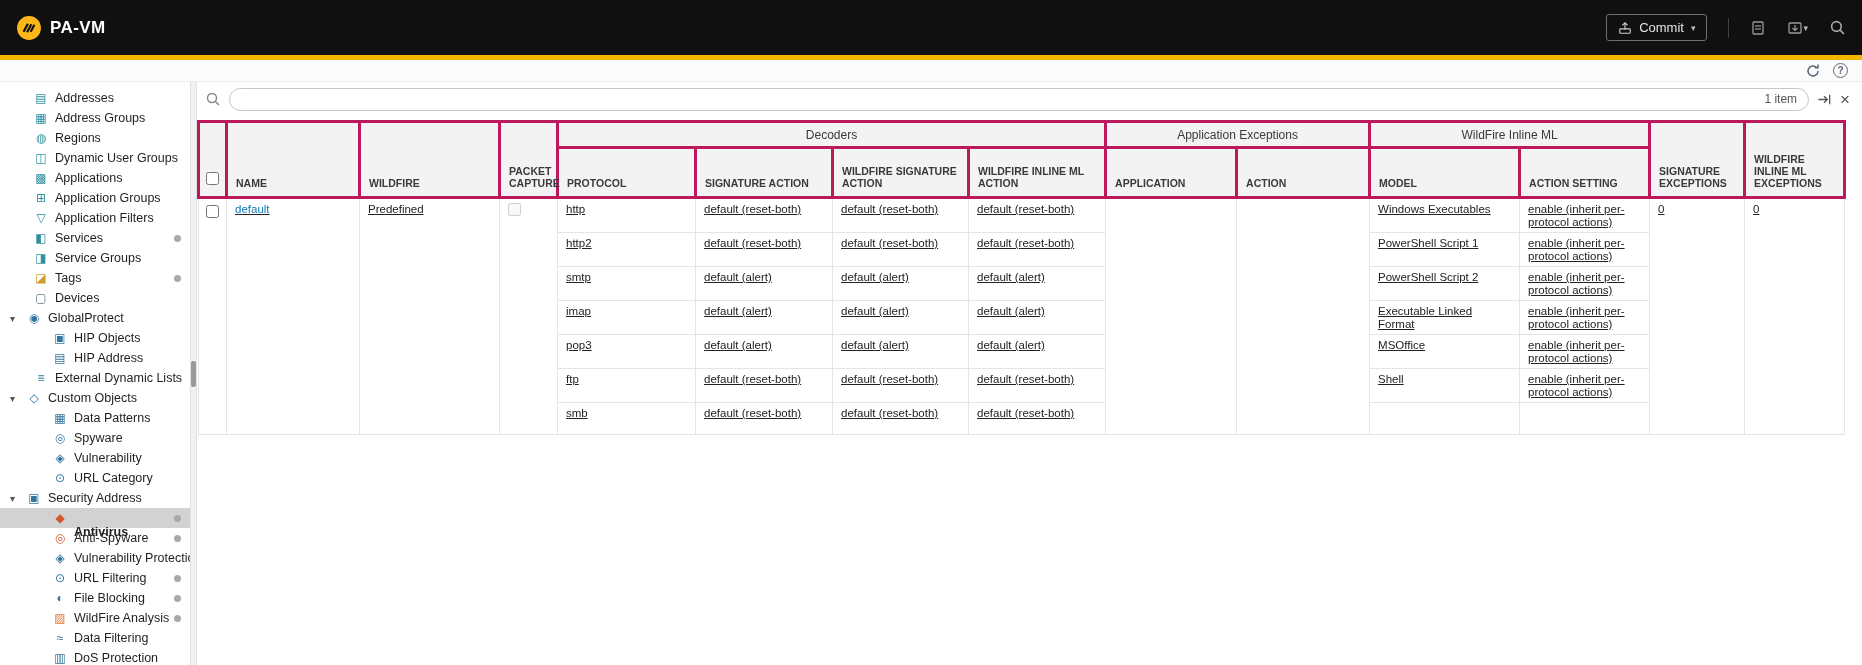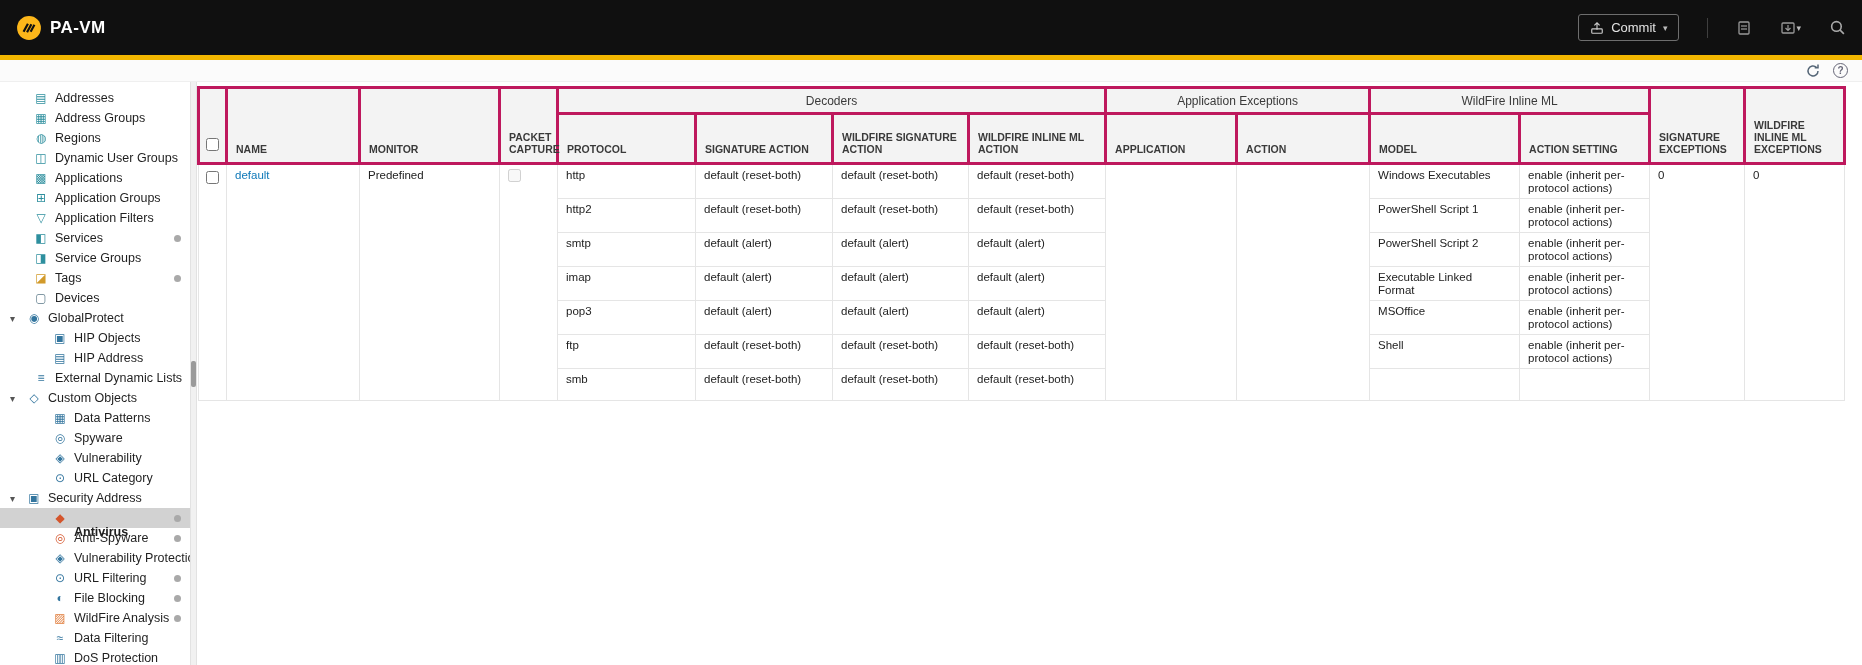--- a/index.html
+++ b/index.html
@@ -6,21 +6,21 @@
   html,body{width:1862px;height:665px;overflow:hidden;}
   body{font-family:"Liberation Sans","DejaVu Sans",sans-serif;background:#fff;color:#222;}
 
   
   .topbar{height:55px;background:#101010;display:flex;align-items:center;padding:0 16px;}
   .brand{display:flex;align-items:center;gap:8px;}
   .brandname{color:#fff;font-weight:700;font-size:17px;letter-spacing:.4px;text-align:center;}
   .nav{display:flex;margin-left:104px;height:100%;}
   .navitem{display:flex;align-items:center;padding:0 19px;color:#d9d9d9;font-size:13px;letter-spacing:.4px;cursor:pointer;white-space:nowrap;}
   .navitem.active{background:#3d3d3d;color:#fff;}
-  .topright{margin-left:auto;display:flex;align-items:center;gap:28px;}
+  .topright{margin-left:auto;display:flex;align-items:center;gap:21px;}
   .commitbtn{display:flex;align-items:center;gap:7px;border:1px solid #6e6e6e;border-radius:3px;padding:5px 11px;color:#e3e3e3;font-size:13px;cursor:pointer;background:transparent;}
   .chevsm{color:#bbb;font-size:9px;font-style:normal;}
   .vdiv{width:1px;height:20px;background:#3f3f3f;}
   .topicon{display:flex;align-items:center;cursor:pointer;}
   .accent{height:5px;background:#f2b600;}
 
   
   .subbar{height:22px;display:flex;justify-content:flex-end;align-items:center;gap:12px;padding-right:14px;background:#fbfbfb;border-bottom:1px solid #efefef;}
   .helpicon{width:15px;height:15px;border:1.5px solid #667;border-radius:50%;color:#667;font-size:10px;font-weight:700;display:flex;align-items:center;justify-content:center;cursor:pointer;font-style:normal;}
 
@@ -51,21 +51,21 @@
   .xicon{font-size:17px;color:#555;cursor:pointer;line-height:1;font-style:normal;}
 
   
   .tablewrap{overflow:hidden;}
   table{border-collapse:collapse;table-layout:fixed;width:1646px;margin-top:4px;}
   th{background:#f3f3f3;border:3px solid #be185d;color:#3a3a3a;}
   .th-col{font-size:10.5px;font-weight:700;text-align:left;vertical-align:bottom;padding:4px 8px 7px;line-height:12px;}
   .th-group{font-size:12px;font-weight:400;text-align:center;height:26px;padding:2px;}
   .cols-row th{height:50px;}
   .th-cb{vertical-align:bottom;text-align:center;padding-bottom:7px;}
-  td{border:1px solid #e5e5e5;font-size:11.5px;line-height:12.5px;padding:4px 8px;vertical-align:top;color:#222;background:#fff;}
+  td{border:1px solid #e5e5e5;font-size:11.5px;line-height:12.5px;padding:4px 8px;vertical-align:top;color:#222;background:#fff;text-decoration:underline;}
   tr.dr{height:32px;}
   td.cb{text-align:center;padding:6px 4px;}
   a.namelink{color:#0e78b8;text-decoration:none;}
   input[type=checkbox]{width:13px;height:13px;margin:0;}
 </style>
 </head>
 <body>
 
 <header class="topbar">
   <div class="brand">
@@ -249,20 +249,36 @@
         <span class="lb">DoS Protection</span>
       </div>
   </aside>
 
   <div class="splitter">
       <div class="grip"></div>
     </div>
 
   <main class="main">
 
+    <div class="searchrow">
+      <svg width="16" height="16" viewBox="0 0 16 16">
+          <circle cx="7" cy="7" r="4.5" fill="none" stroke="#888888" stroke-width="1.5"></circle>
+          <line x1="10.5" y1="10.5" x2="14" y2="14" stroke="#888888" stroke-width="1.5"></line>
+        </svg>
+      <div class="searchbox">
+        <input type="text" placeholder="" style="">
+        <span class="count">1 item</span>
+      </div>
+      <span class="topicon">
+        <svg width="15" height="15" viewBox="0 0 16 16">
+            <path d="M1.5 8 H10.5 M7.5 4.5 L11 8 L7.5 11.5 M13.5 3 V13" stroke="#555555" stroke-width="1.4" fill="none"></path>
+          </svg>
+      </span>
+      <i class="xicon">×</i>
+    </div>
 
     <div class="tablewrap">
       <table>
         <colgroup>
           <col style="width:28px">
             <col style="width:133px">
             <col style="width:140px">
             <col style="width:58px">
           <col style="width:138px">
             <col style="width:137px">
@@ -272,21 +288,21 @@
             <col style="width:133px">
             <col style="width:150px">
             <col style="width:130px">
           <col style="width:95px">
             <col style="width:100px">
         </colgroup>
         <thead>
           <tr>
             <th rowspan="2" class="th-cb"><input type="checkbox" style=""></th>
             <th rowspan="2" class="th-col">NAME</th>
-            <th rowspan="2" class="th-col">MONITOR</th>
+            <th rowspan="2" class="th-col">WILDFIRE</th>
             <th rowspan="2" class="th-col">PACKET CAPTURE</th>
             <th colspan="4" class="th-group">Decoders</th>
             <th colspan="2" class="th-group">Application Exceptions</th>
             <th colspan="2" class="th-group">WildFire Inline ML</th>
             <th rowspan="2" class="th-col">SIGNATURE EXCEPTIONS</th>
             <th rowspan="2" class="th-col">WILDFIRE INLINE ML EXCEPTIONS</th>
           </tr>
           <tr class="cols-row">
             <th class="th-col">PROTOCOL</th>
             <th class="th-col">SIGNATURE ACTION</th>

